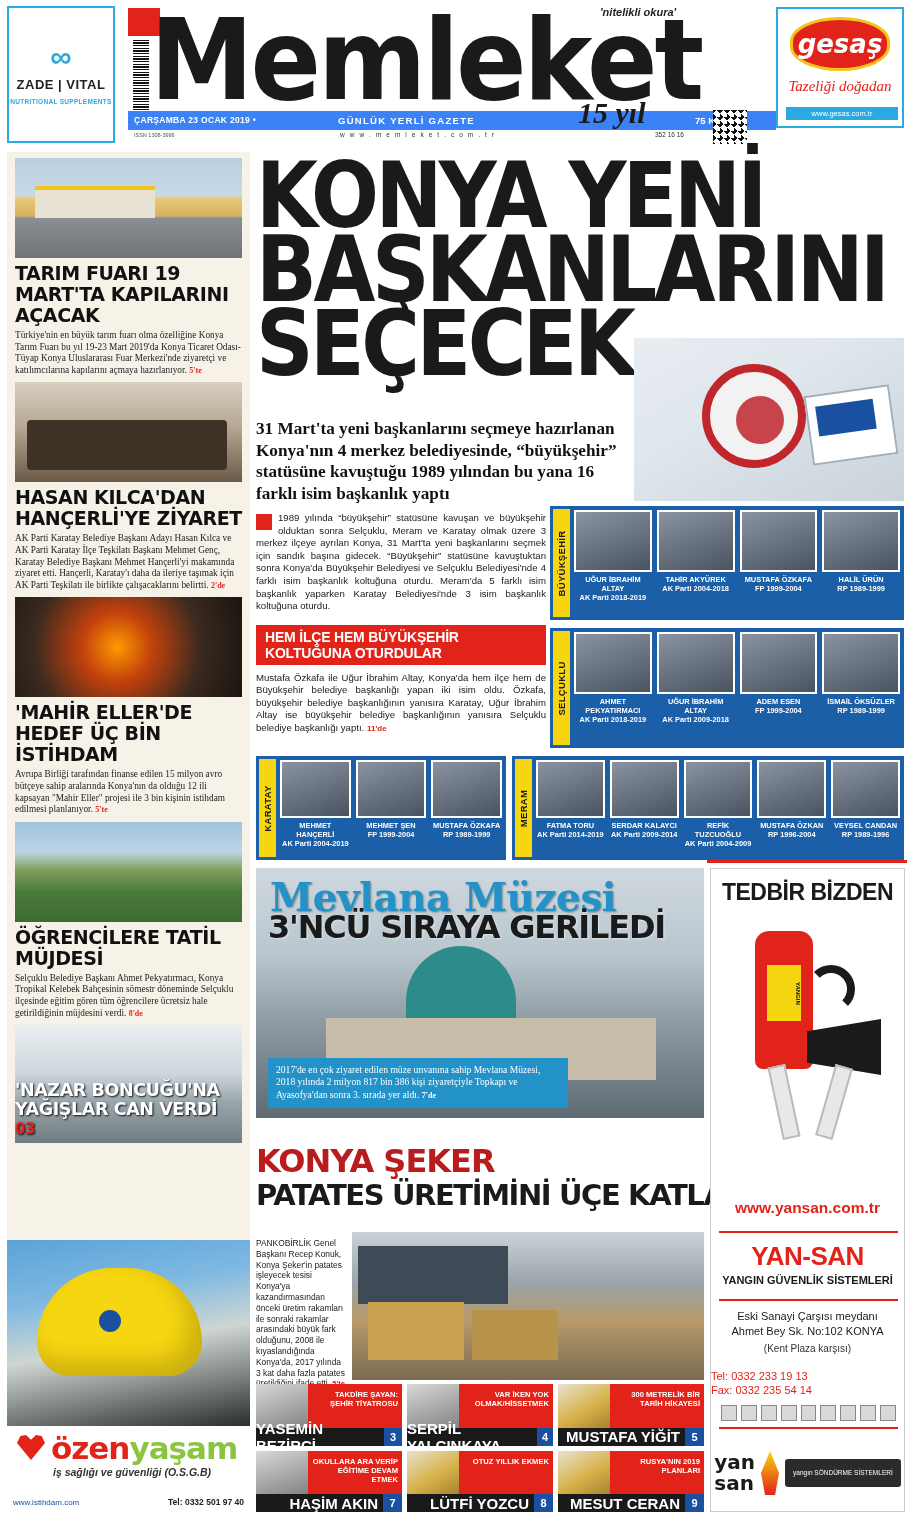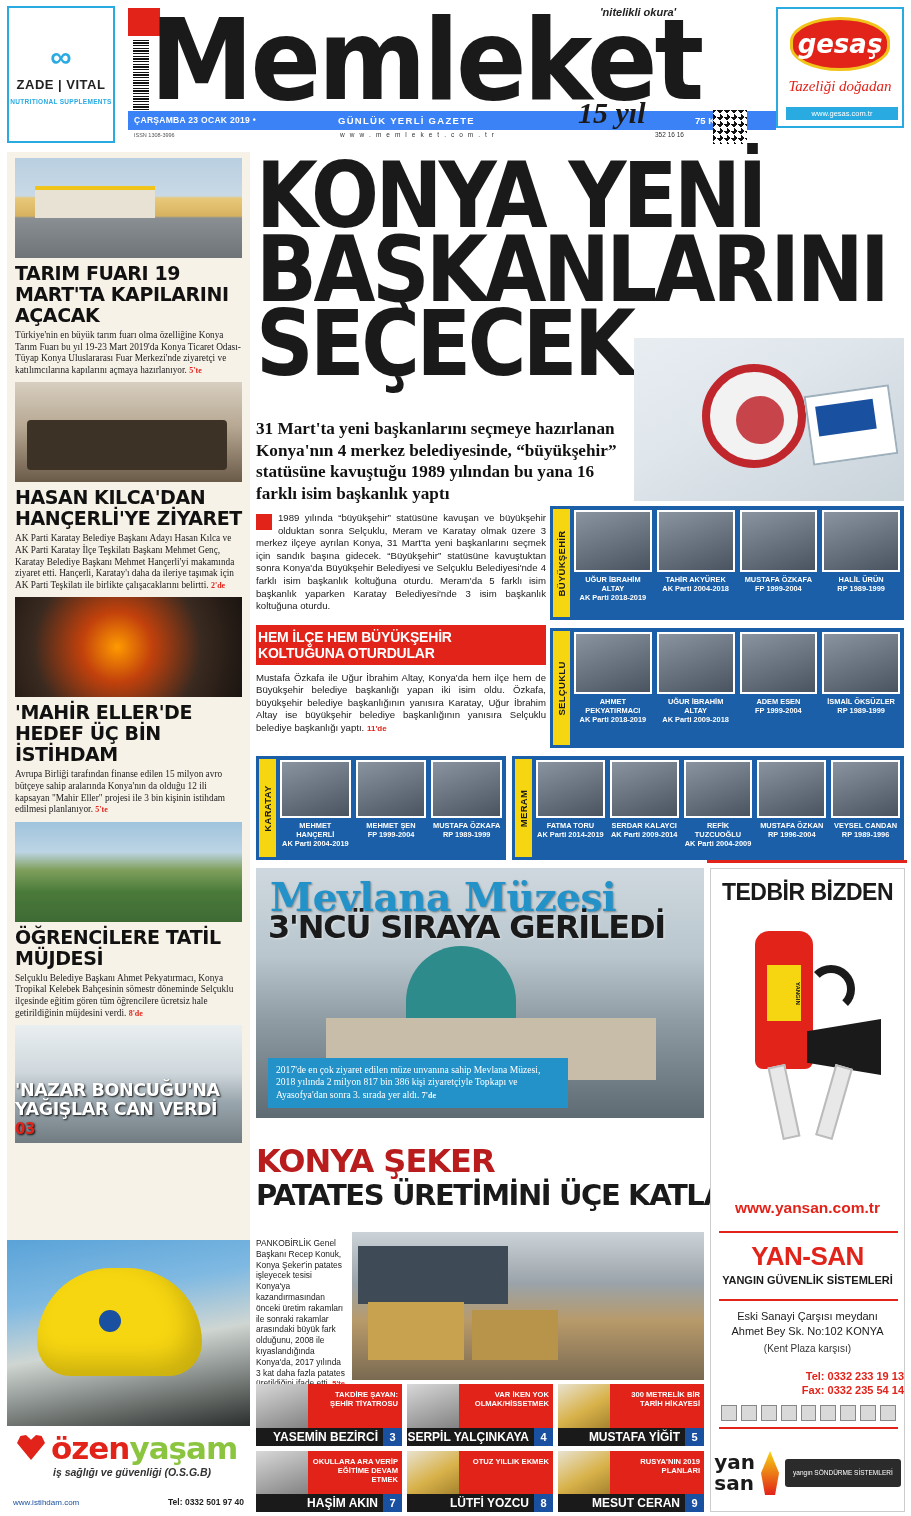--- a/index.html
+++ b/index.html
@@ -120,21 +120,21 @@
 
   .sub-headline { position:absolute; left:256px; top:418px; width:372px;
     font-family:"Liberation Serif", serif; font-weight:bold; font-size:17.2px; line-height:21.5px; color:#111; }
 
   .lede { position:absolute; left:256px; top:512px; width:290px;
     font-family:"Liberation Sans", sans-serif; font-size:9.6px; line-height:12.6px; color:#1a1a1a; text-align:justify;}
   .lede-sq { float:left; width:16px; height:16px; background:#e2231a; margin:2px 6px 1px 0; }
 
   
   .redbox { position:absolute; left:256px; top:625px; width:290px; height:40px; background:#e2231a;
-    padding:5px 2px; }
+    padding:5px 9px; }
   .redbox-t { font-family:"Liberation Sans", sans-serif; font-weight:bold; font-size:14px;
     line-height:15.5px; color:#fff; letter-spacing:-0.2px;}
   .redbox-p { position:absolute; left:256px; top:672px; width:290px;
     font-size:9.6px; line-height:12.4px; color:#1a1a1a; text-align:justify;}
   .redbox-p .pg { color:#e2231a; font-weight:bold; font-size:8px;}
 
   
   .mpanel { position:absolute; background:#1a5fa8; }
   .mpanel-tab { position:absolute; left:3px; top:3px; bottom:3px; width:17px; background:#f6d511;
     display:flex; align-items:center; justify-content:center; }
@@ -184,21 +184,21 @@
   .colwrap { position:absolute; left:256px; top:1384px; width:448px; height:128px;
     display:grid; grid-template-columns:repeat(3,1fr); grid-template-rows:repeat(2,1fr); gap:5px;}
   .colcard { background:#e2231a; position:relative; overflow:hidden; }
   .colcard .cphoto { position:absolute; left:0; top:0; width:52px; height:100%;
     background:linear-gradient(160deg,#d8d8d8,#6a6a6a); }
   .colcard .cphoto.pen { background:linear-gradient(150deg,#e8e2d0 0%, #d8b24a 45%, #8a6a20 100%); }
   .colcard .ctitle { position:absolute; left:56px; right:4px; top:6px;
     font-size:7.6px; font-weight:bold; color:#fff; text-align:right; line-height:9.4px; }
   .colcard .cbar { position:absolute; left:0; right:0; bottom:0; height:18px; background:#1a1a1a;
     display:flex; align-items:center; justify-content:flex-end; }
-  .colcard .cname { font-size:12px; font-weight:bold; color:#fff; padding-right:5px; }
+  .colcard .cname { font-size:15px; font-weight:bold; color:#fff; padding-right:5px; }
   .colcard .cnum { width:19px; height:18px; background:#1a50a0; color:#fff; font-size:11px;
     font-weight:bold; display:flex; align-items:center; justify-content:center; }
 
   
   .rightad { position:absolute; left:710px; top:868px; width:195px; height:644px;
     background:#fff; border:1px solid #ccc; }
   .ra-top { position:absolute; left:0; top:0; width:100%; height:390px; background:#fff; overflow:hidden; }
   .ra-title { position:absolute; left:0; top:10px; width:100%; text-align:center;
     font-size:23px; font-weight:bold; color:#1a1a1a; letter-spacing:-0.5px; }
   .ext-body { position:absolute; left:44px; top:62px; width:58px; height:138px; background:#e2231a;
@@ -215,22 +215,22 @@
     font-size:15.5px; font-weight:bold; color:#e2231a; }
   .ra-divider { position:absolute; left:8px; top:362px; width:179px; height:2px; background:#e2231a; }
 
   .ra-logo { position:absolute; left:0; top:372px; width:100%; text-align:center; }
   .ra-logo-main { font-size:26px; font-weight:bold; color:#e2231a; letter-spacing:-0.5px; }
   .ra-logo-sub { font-size:11px; font-weight:bold; color:#1a1a1a; margin-top:2px; }
   .ra-hr { position:absolute; left:8px; top:430px; width:179px; height:2px; background:#e2231a; }
   .ra-addr { position:absolute; left:0; top:440px; width:100%; text-align:center;
     font-size:11px; color:#1a1a1a; line-height:15px; font-weight:normal;}
   .ra-paren { position:absolute; left:0; top:474px; width:100%; text-align:center; font-size:10px; color:#333;}
-  .ra-tel { position:absolute; left:0; top:500px; width:100%; text-align:right;
-    font-size:11px; color:#e2231a; line-height:14px; font-weight:bold;}
+  .ra-tel { position:absolute; left:0; top:500px; width:100%; text-align:left;
+    font-size:11px; color:#e2231a; line-height:14px; font-weight:normal;}
   .ra-icons { position:absolute; left:10px; top:536px; width:175px; height:16px; display:flex; gap:4px; }
   .ra-icons i { flex:1; background:#d9d9d9; border:1px solid #888; display:block; }
   .ra-hr2 { position:absolute; left:8px; top:558px; width:179px; height:2px; background:#e2231a; }
   .ra-bottom { position:absolute; left:0; top:566px; width:100%; height:76px;
     display:flex; align-items:center; justify-content:center; gap:6px;}
   .ra-b-txt { font-size:20px; font-weight:bold; color:#1a1a1a; line-height:21px; font-family:"DejaVu Sans",sans-serif;}
   .ra-b-badge { background:#2b2b2b; color:#fff; font-size:6.5px; padding:10px 8px; line-height:8px;
     border-radius:3px; text-align:center;}
   .flame { width:18px; height:44px; background:linear-gradient(180deg,#f6d511,#e2231a);
     clip-path: polygon(50% 0, 100% 50%, 78% 100%, 22% 100%, 0 50%); }

